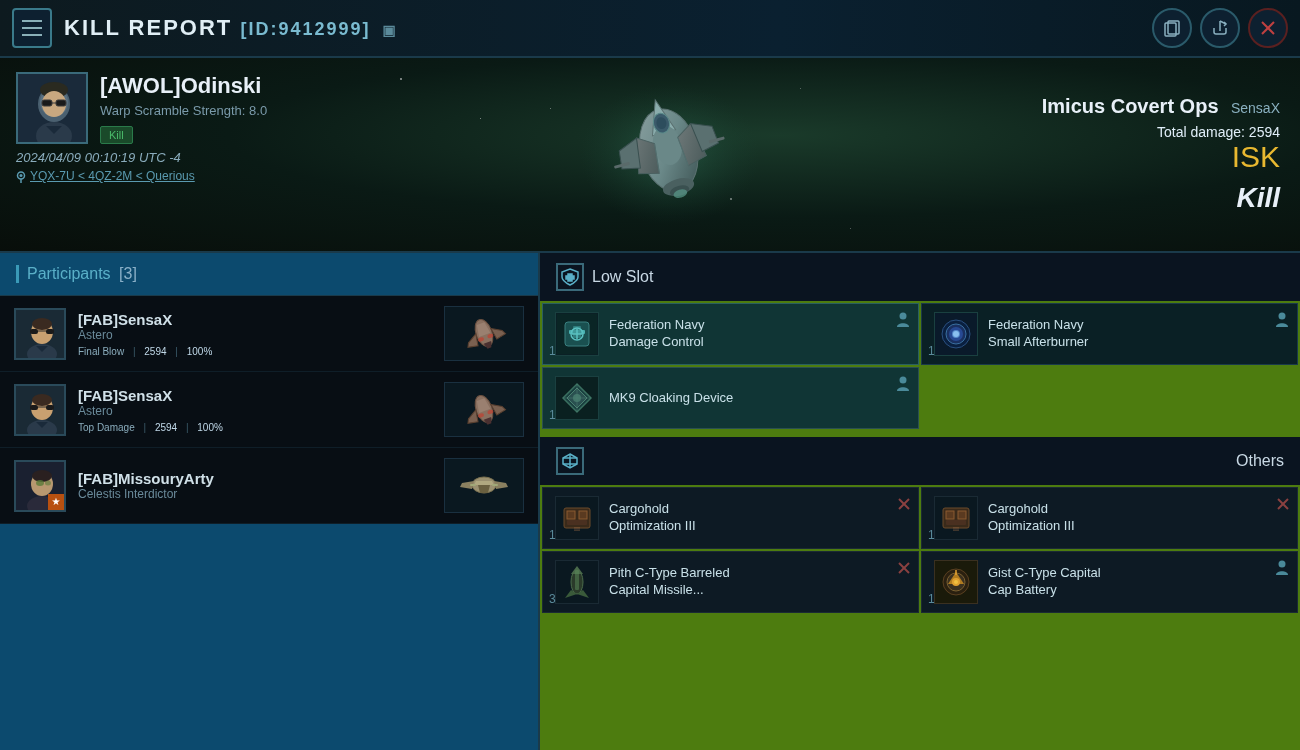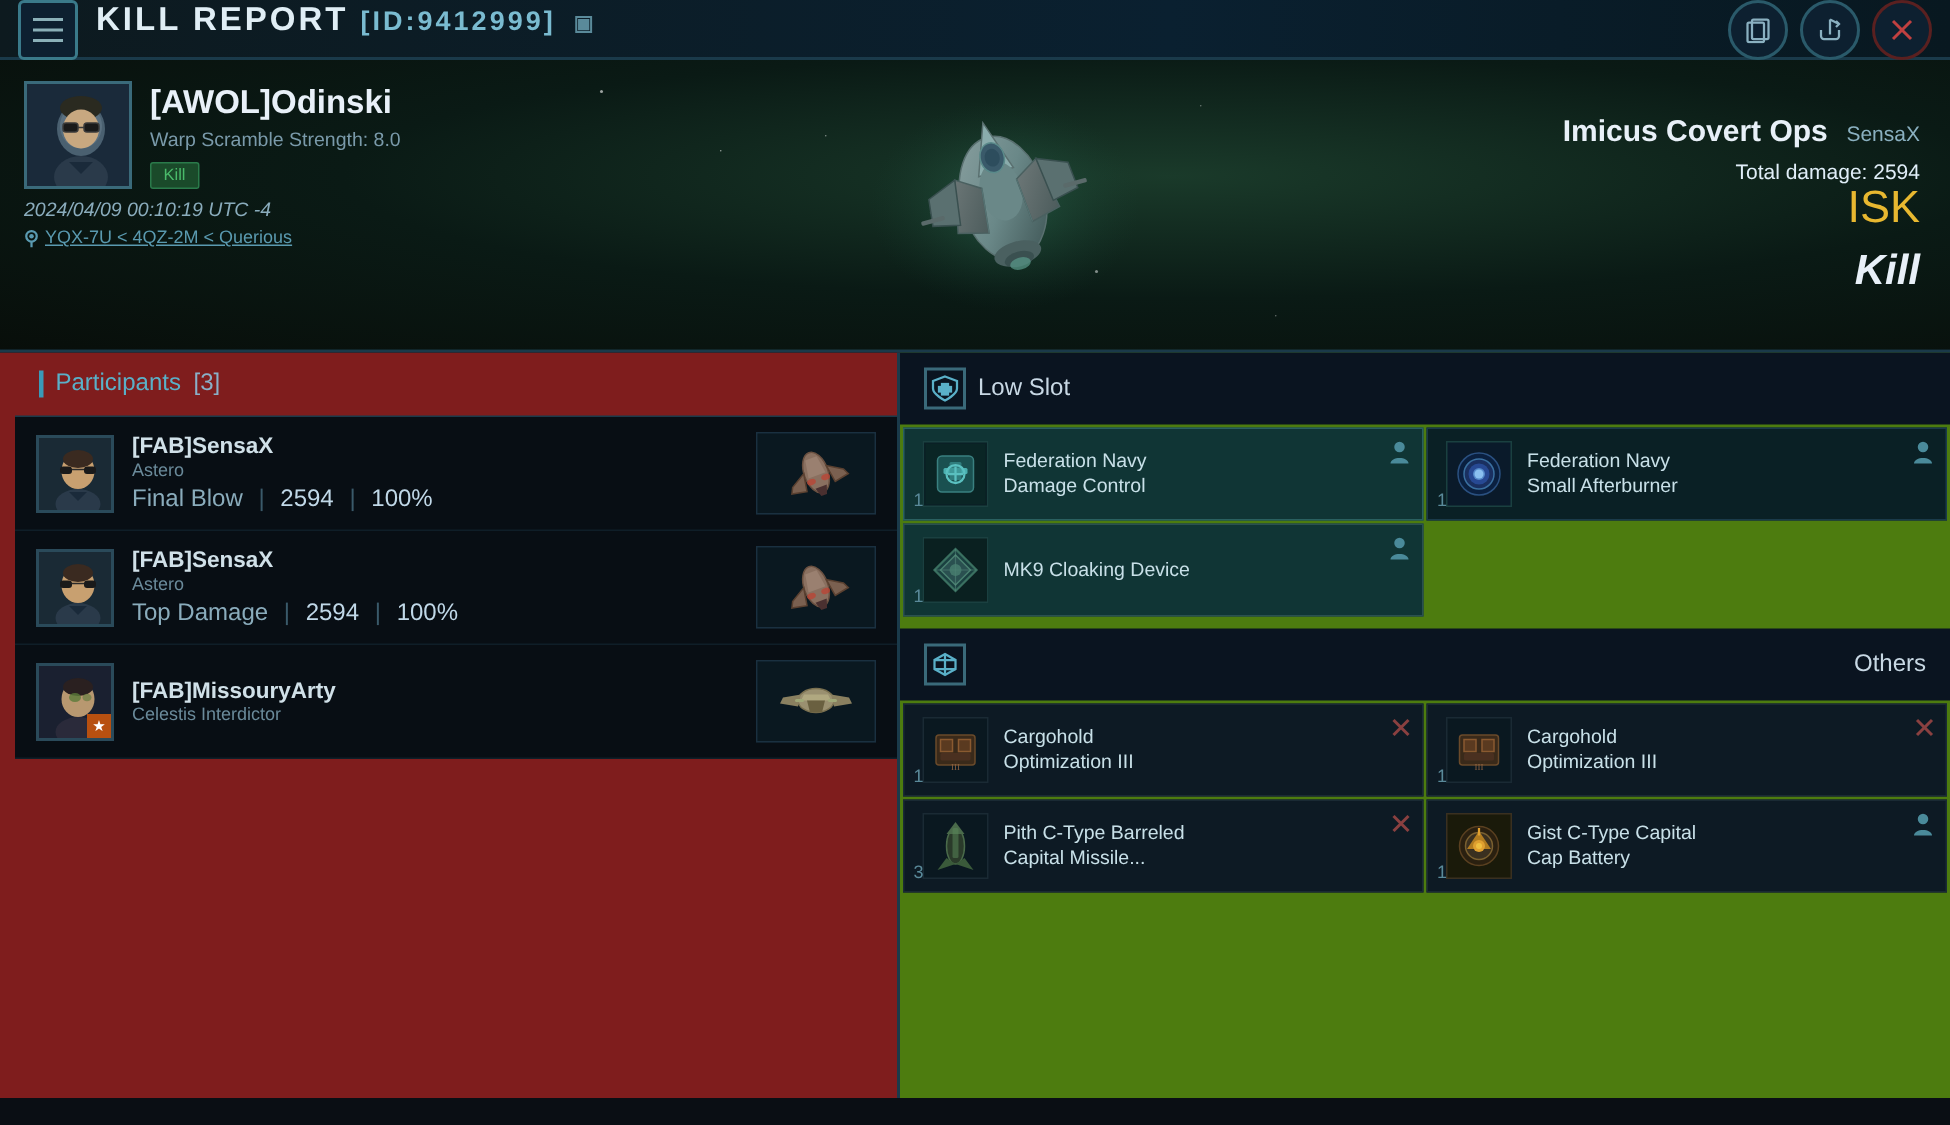--- a/index.html
+++ b/index.html
@@ -8,24 +8,24 @@
       height: 750px;
       background: #0a0e14;
       font-family: 'Arial', sans-serif;
       color: #c8d0d8;
       overflow: hidden;
     }
 
     
     .header {
       display: flex;
-      align-items: flex-start;
+      align-items: center;
       background: linear-gradient(90deg, #0d1a1f 0%, #0a2030 60%, #081820 100%);
       border-bottom: 2px solid #1a3a4a;
-      height: 40px;
+      height: 58px;
       padding: 0 12px;
     }
     .hamburger-btn {
       width: 40px; height: 40px;
       border: 2px solid #3a7a8a;
       border-radius: 4px;
       display: flex; flex-direction: column; justify-content: center; align-items: center; gap: 5px;
       cursor: pointer;
       background: #0d2030;
       margin-right: 12px;
@@ -164,26 +164,25 @@
     }
 
     
     .bottom-section {
       display: flex;
       height: calc(750px - 58px - 195px);
     }
 
     
     .participants-panel {
-      width: 600px;
+      width: 540px;
       border-right: 2px solid #1a3a4a;
-      background: #7f1d1d;
+      background: #0c4a6e;
       display: flex; flex-direction: column;
       overflow: hidden;
-      padding-left: 10px;
     }
     .participants-header {
       padding: 12px 16px;
       border-bottom: 1px solid #1a3a4a;
       display: flex; align-items: center; gap: 6px;
     }
     .participants-title {
       font-size: 16px; color: #5ab0c8;
       border-left: 3px solid #3a9ab8;
       padding-left: 8px;
@@ -200,21 +199,21 @@
       width: 52px; height: 52px;
       border: 2px solid #2a4a5a;
       background: #1a2530;
       flex-shrink: 0;
       overflow: hidden;
     }
     .participant-info { flex: 1; }
     .participant-name { font-size: 15px; color: #d0e0e8; font-weight: bold; }
     .participant-ship { font-size: 12px; color: #6a8a9a; }
     .participant-stats {
-      font-size: 16px; color: #8aacbc;
+      font-size: 10px; color: #8aacbc;
       margin-top: 4px;
     }
     .participant-stats .dmg { color: #c0d8e8; }
     .participant-stats .pct { color: #c0d8e8; }
     .participant-ship-img {
       width: 80px; height: 55px;
       background: #0a1820;
       border: 1px solid #1a3040;
       display: flex; align-items: center; justify-content: center;
       overflow: hidden;

